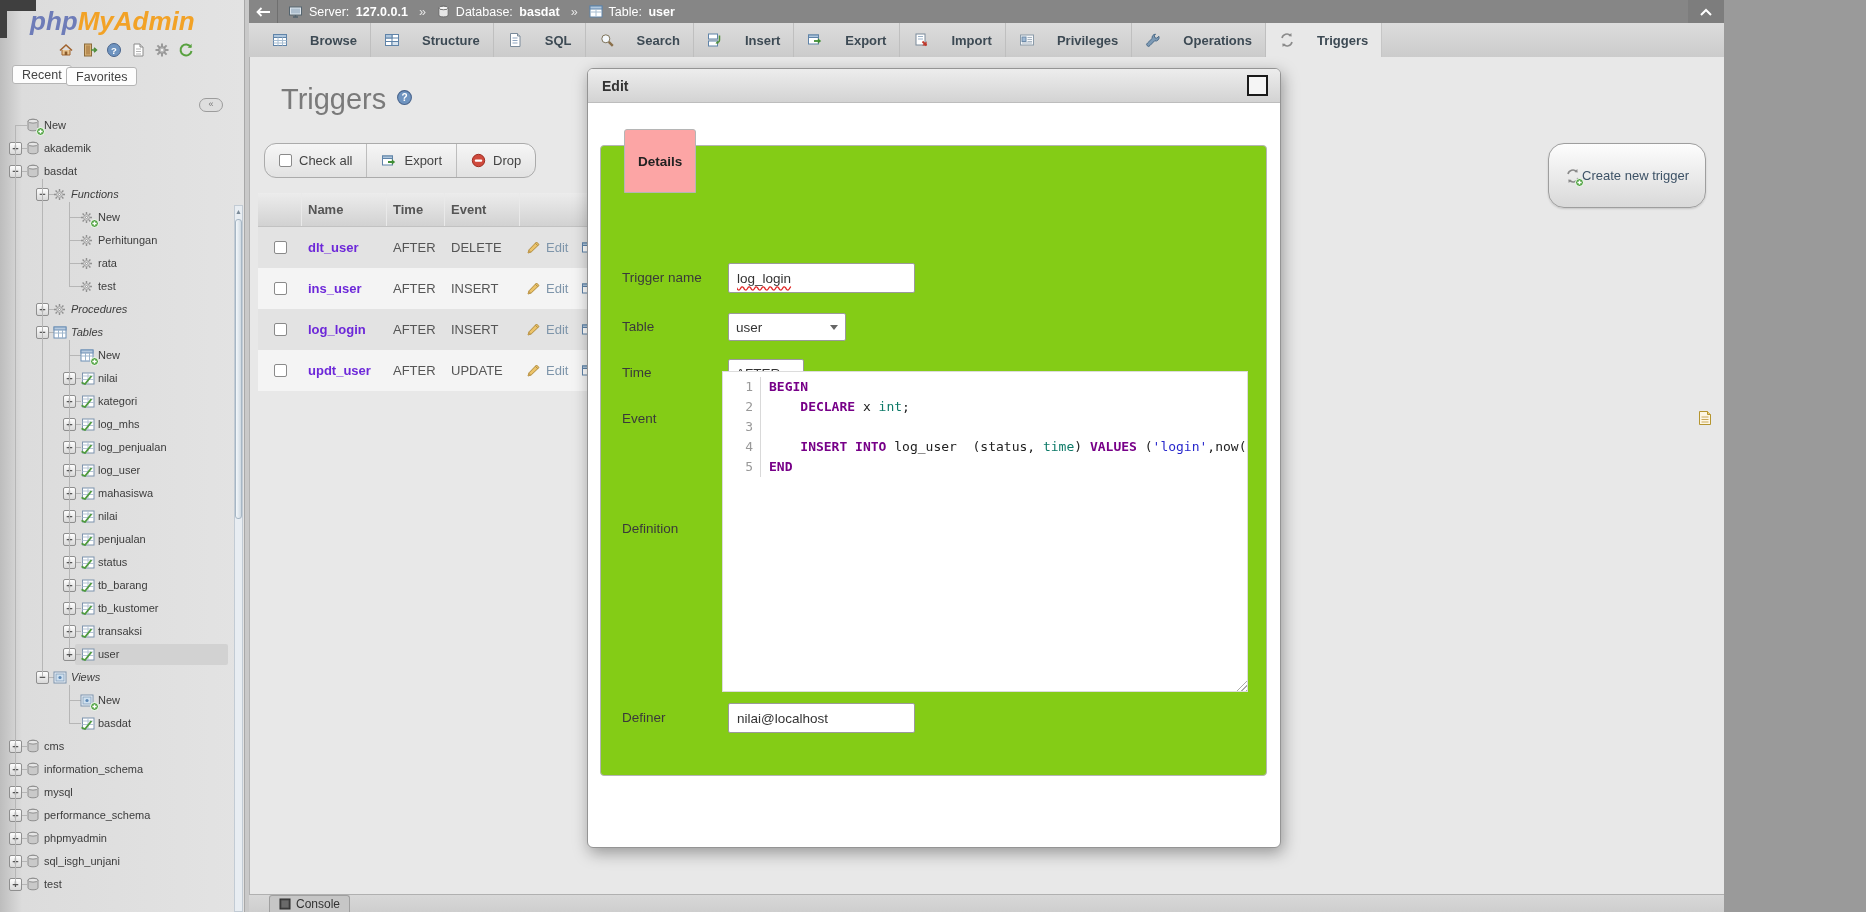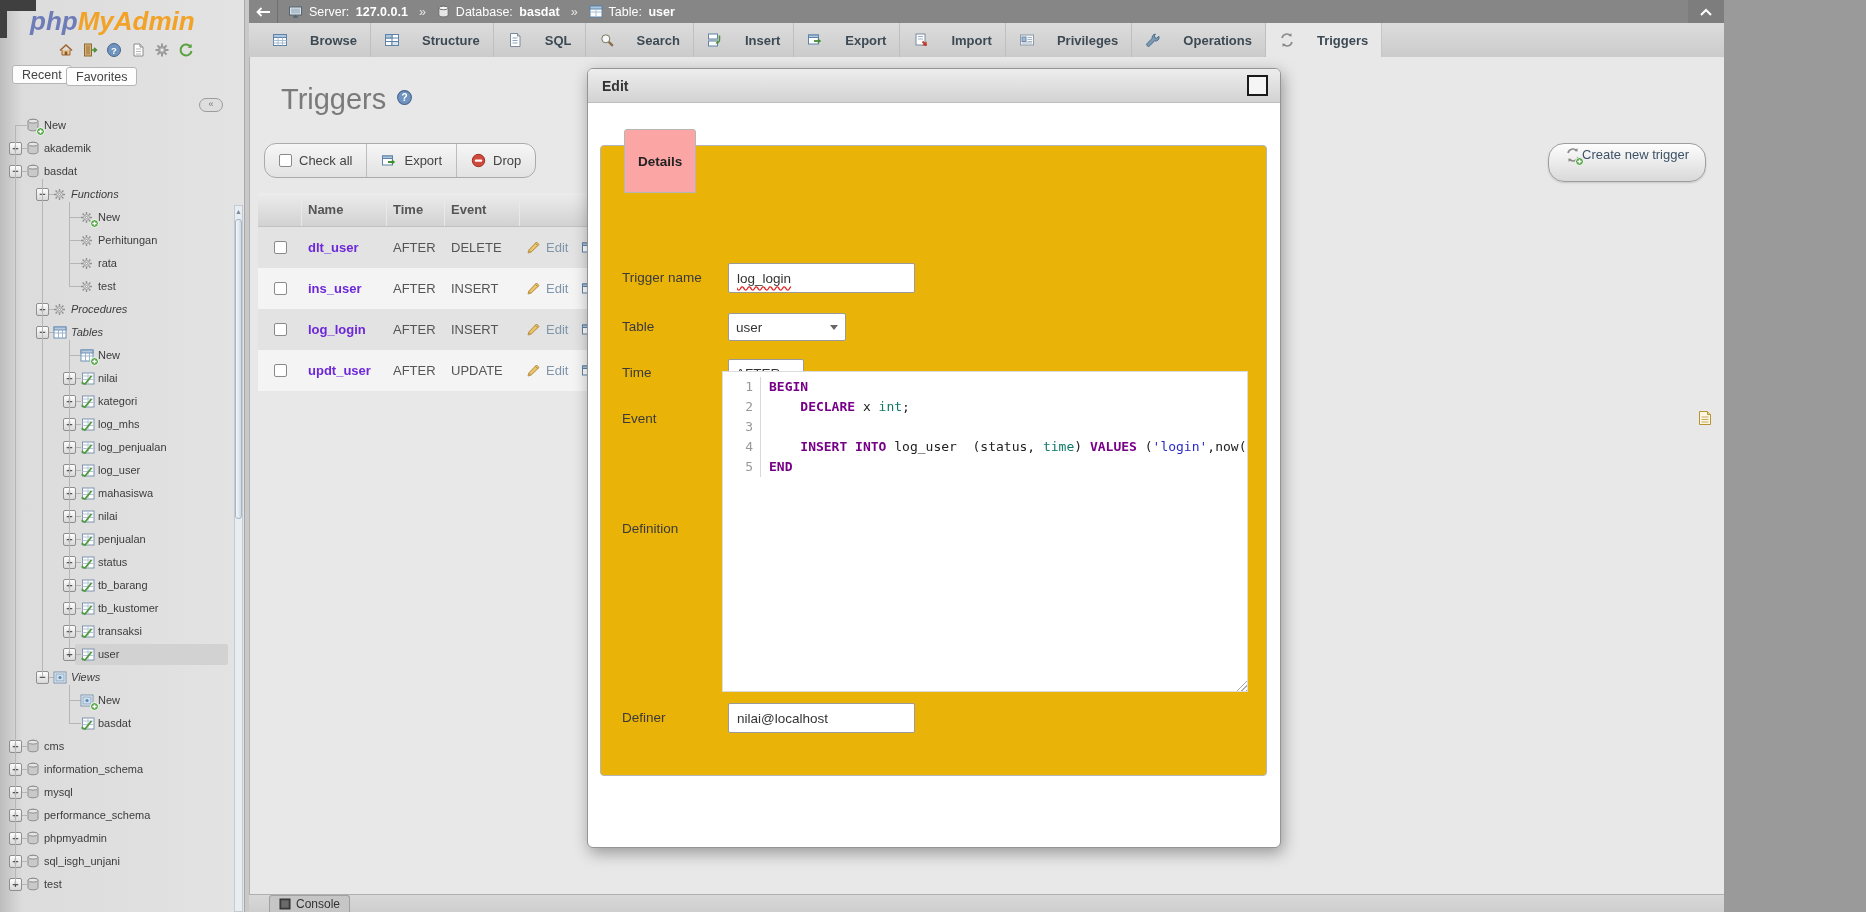--- a/index.html
+++ b/index.html
@@ -53,22 +53,22 @@
     border-right:1px solid #bfbfbf;cursor:pointer;white-space:nowrap;}
   .tab.active{background:#e8e8e8;border-right:1px solid #c6c6c6;}
   
   #page-title-wrap{position:absolute;left:281px;top:83px;display:flex;align-items:center;gap:10px;}
   #page-title{font-size:29px;color:#7a7a7a;}
   #toolbar{position:absolute;left:264px;top:143px;height:33px;display:inline-flex;align-items:stretch;
     border:1px solid #ababab;border-radius:12px;background:linear-gradient(#f6f6f6,#e2e2e2);overflow:hidden;}
   .tbtn{display:flex;align-items:center;gap:7px;padding:0 14px;font-size:13px;color:#444;border-right:1px solid #bdbdbd;cursor:pointer;}
   .tbtn:last-child{border-right:none;}
   .cb{width:13px;height:13px;background:#fff;border:1px solid #8a8a8a;border-radius:2px;box-sizing:border-box;display:inline-block;}
-  #create-btn{position:absolute;right:18px;top:143px;height:31px;display:inline-flex;align-items:flex-start;gap:1px;
-    padding:3px 16px;border:1px solid #9e9e9e;border-radius:16px;background:linear-gradient(#fdfdfd,#d9d9d9);
+  #create-btn{position:absolute;right:18px;top:143px;height:31px;display:inline-flex;align-items:center;gap:1px;
+    padding:16px 16px;border:1px solid #9e9e9e;border-radius:16px;background:linear-gradient(#fdfdfd,#d9d9d9);
     font-size:13px;color:#3d5266;cursor:pointer;box-shadow:0 1px 2px rgba(0,0,0,.15);}
   .icwrap{position:relative;display:inline-flex;}
   .icwrap .badge{position:absolute;right:-3px;bottom:-3px;}
   
   #trg-table{position:absolute;left:258px;top:193px;width:815px;font-size:13px;}
   .thead{display:flex;height:33px;background:linear-gradient(#ececec,#d2d2d2);border-bottom:1px solid #c2c2c2;}
   .thead .cell{font-weight:bold;color:#555;display:flex;align-items:center;border-right:1px solid #e9e9e9;}
   .trg-row{display:flex;height:41px;}
   .trg-row.odd{background:#e3e3e3;} .trg-row.even{background:#f4f4f4;}
   .cell{box-sizing:border-box;padding-left:6px;display:flex;align-items:center;}
@@ -83,21 +83,21 @@
   #console-btn{position:absolute;left:20px;bottom:0;height:16px;display:flex;align-items:center;gap:5px;padding:0 9px;
     background:#c6c6c6;border:1px solid #a0a0a0;border-bottom:none;border-radius:3px 3px 0 0;font-size:12px;color:#333;cursor:pointer;}
   
   #dialog{position:absolute;left:587px;top:68px;width:694px;height:780px;background:#fff;border:1px solid #949494;
     border-radius:6px;box-shadow:2px 5px 16px rgba(0,0,0,.35);box-sizing:border-box;z-index:50;}
   #dlg-title{height:33px;background:linear-gradient(#ededed,#d3d3d3);border-bottom:1px solid #bdbdbd;border-radius:5px 5px 0 0;
     display:flex;align-items:center;padding:0 12px 0 14px;font-size:14px;font-weight:bold;color:#333;}
   #dlg-max{margin-left:auto;width:17px;height:17px;background:#f5f5f5;border:2px solid #1a1a1a;cursor:pointer;}
   #dlg-tab{position:absolute;left:20px;top:60px;height:30px;background:#fca5a5;border:1px solid #b5b5b5;border-radius:3px 3px 0 0;
     display:flex;align-items:center;padding:16px 13px;font-size:13.5px;font-weight:bold;color:#222;z-index:2;cursor:pointer;margin-left:16px;}
-  #dlg-fieldset{position:absolute;left:12px;top:76px;width:667px;height:631px;background:#eab308;
+  #dlg-fieldset{position:absolute;left:12px;top:76px;width:667px;height:631px;background:#84cc16;
     border:1px solid #b5b5b5;border-radius:4px;box-sizing:border-box;}
   .flabel{position:absolute;left:21px;font-size:13.5px;color:#3a3a3a;line-height:30px;}
   .finput{position:absolute;left:127px;height:30px;background:#fff;border:1px solid #9a9a9a;border-radius:2px;
     box-sizing:border-box;display:flex;align-items:center;padding:0 8px;font-size:13.5px;color:#333;cursor:text;}
   .wavy{text-decoration:underline;text-decoration-style:wavy;text-decoration-color:#e02222;text-underline-offset:3px;}
   .fselect{position:absolute;left:127px;height:28px;background:#fff;border:1px solid #9a9a9a;border-radius:2px;
     box-sizing:border-box;display:flex;align-items:center;justify-content:space-between;padding:0 7px;font-size:13.5px;color:#333;cursor:pointer;}
   .chev{width:0;height:0;border-left:4px solid transparent;border-right:4px solid transparent;border-top:5px solid #666;margin-left:10px;}
   
   #editor{position:absolute;left:121px;top:225px;width:524px;height:319px;background:#fff;border:1px solid #dcdcdc;

